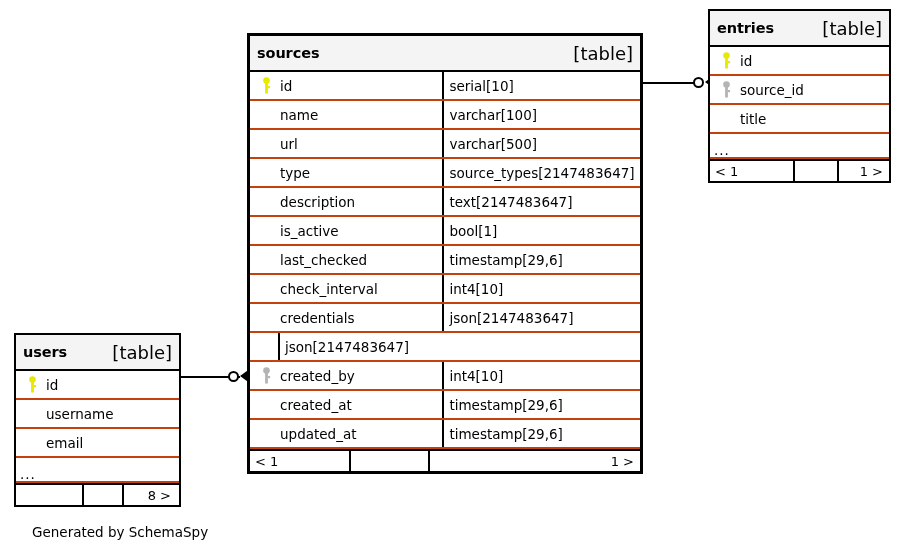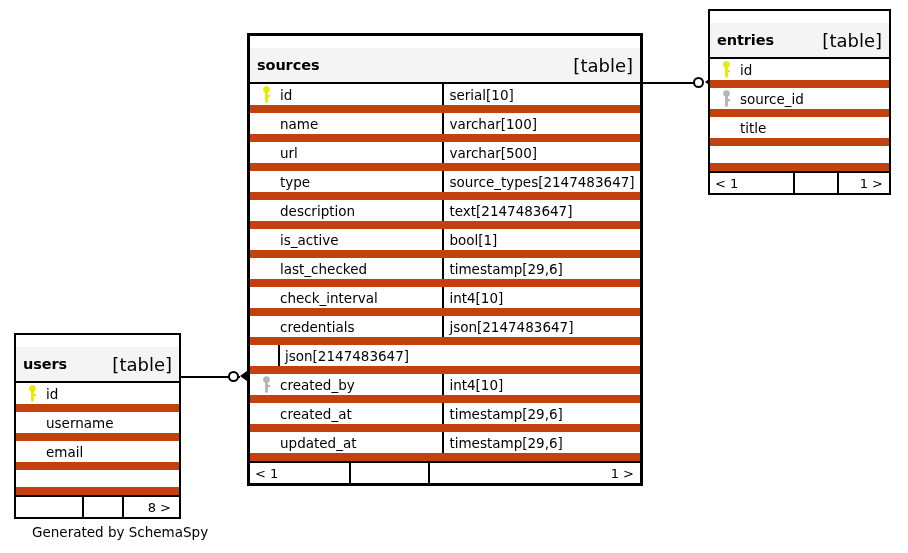--- a/index.html
+++ b/index.html
@@ -30,38 +30,37 @@
 
   .ent-head {
     display: flex;
     align-items: center;
     justify-content: space-between;
     background: #f4f4f4;
     border-bottom: 2px solid #000000;
     box-sizing: border-box;
     padding: 0 7px;
     height: 36px;
-    margin-top: 12px;
   }
   .ent-head .ent-title {
     font-weight: bold;
     font-size: 14.5px;
     letter-spacing: -0.1px;
     white-space: nowrap;
   }
   .ent-head .ent-kind {
     font-size: 18px;
     white-space: nowrap;
   }
 
   .ent-row {
     display: flex;
     align-items: stretch;
     box-sizing: border-box;
-    border-bottom: 8px solid #c2410c;
+    border-bottom: 2px solid #c2410c;
     height: 29px;
   }
   .ent-row:last-child {
     border-bottom: none;
   }
 
   .cell-name {
     display: flex;
     align-items: center;
     box-sizing: border-box;

